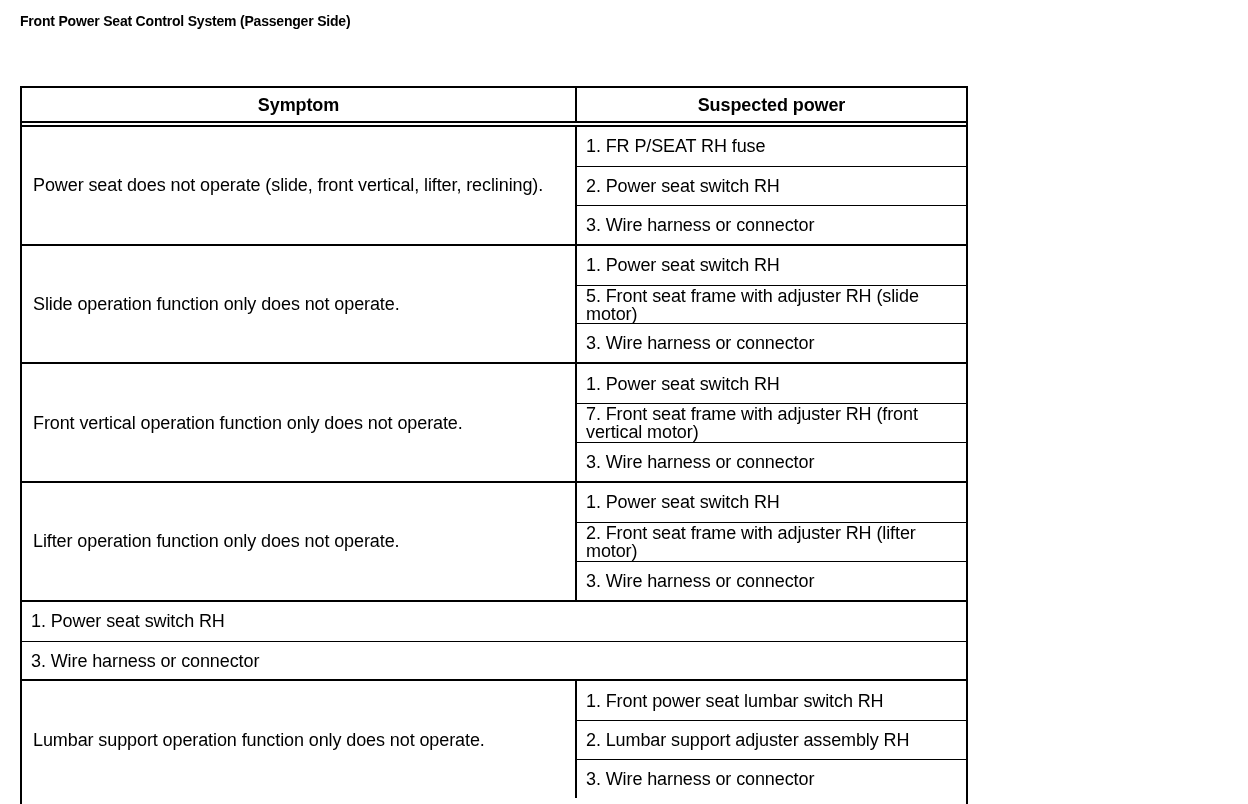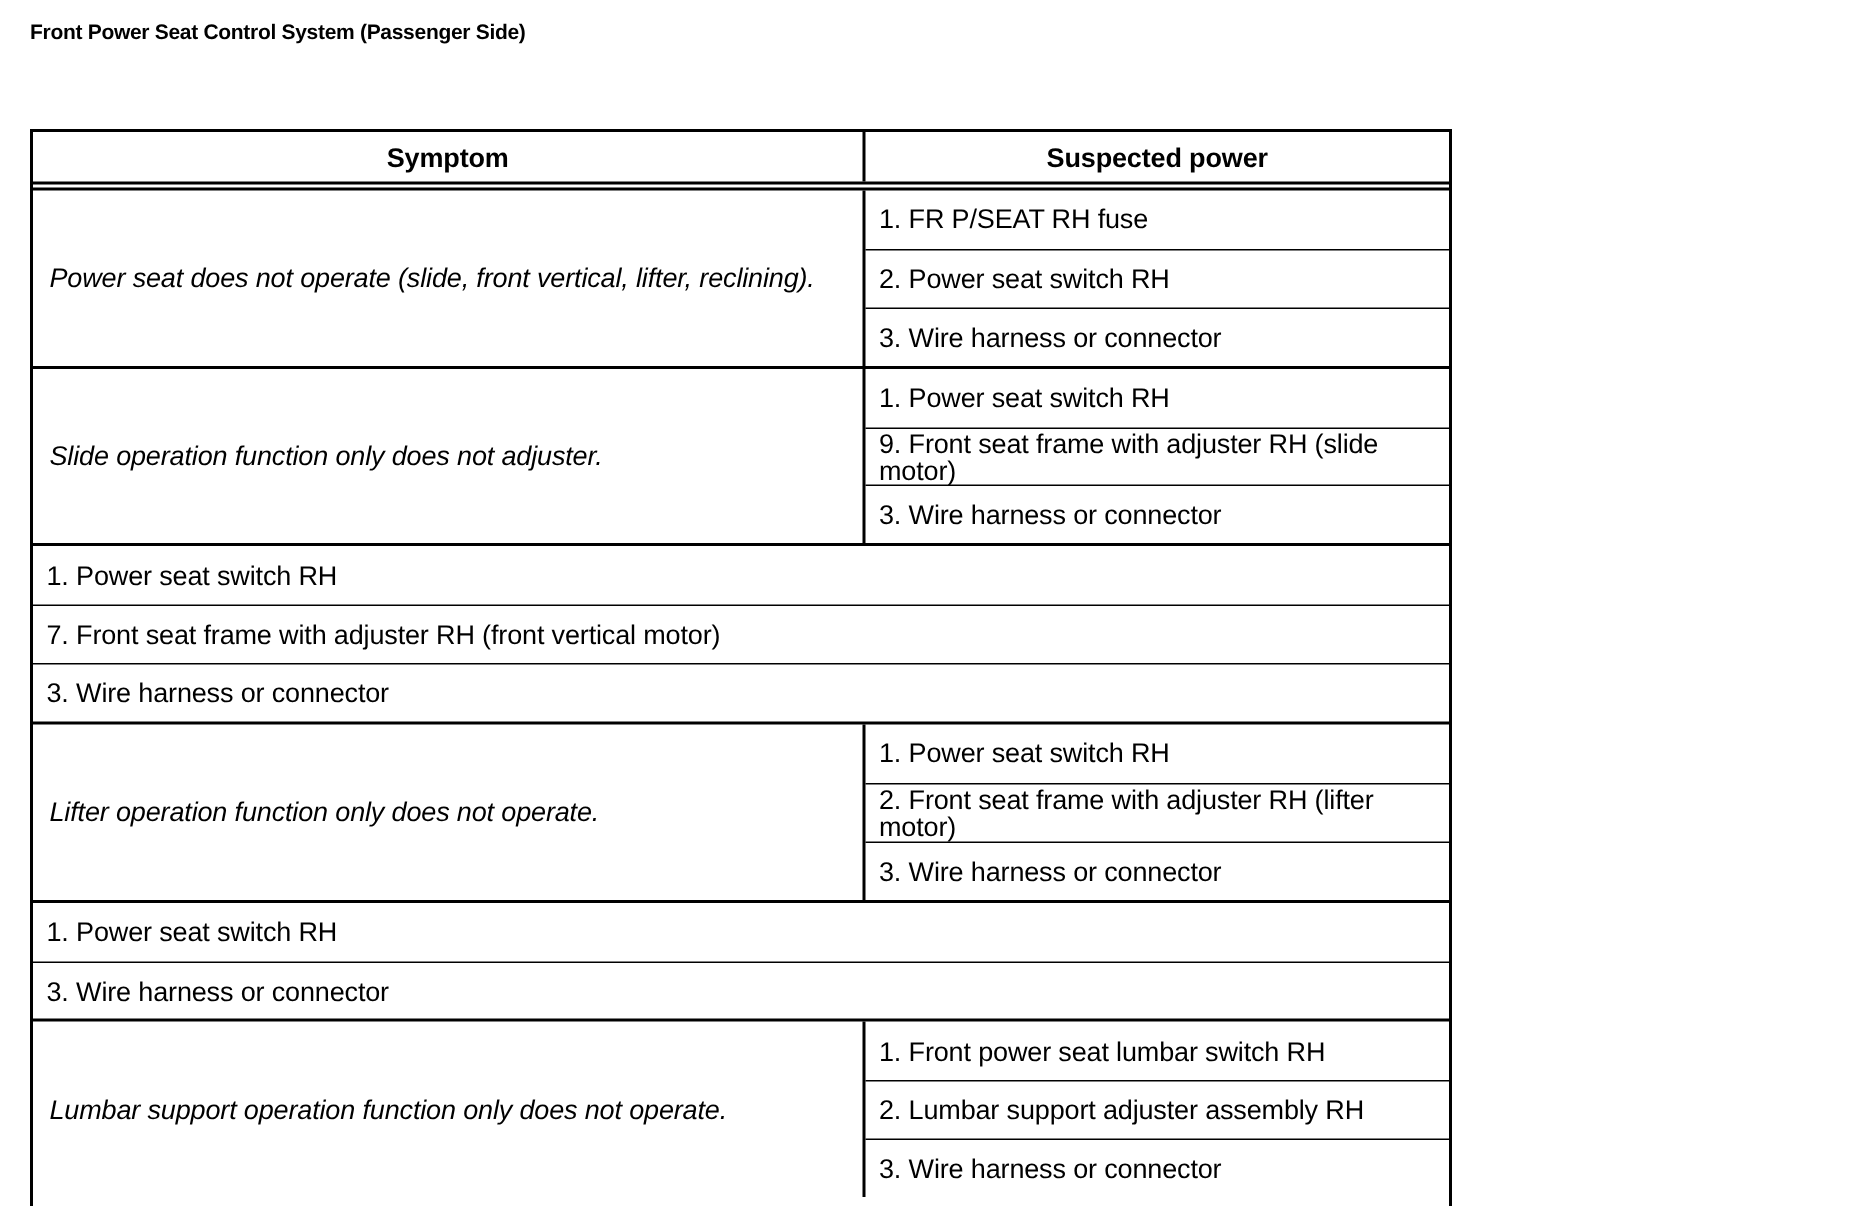--- a/index.html
+++ b/index.html
@@ -91,21 +91,20 @@
   .symptom-cell {
     width: 555px;
     box-sizing: border-box;
     border-right: 2px solid #000;
     display: flex;
     align-items: center;
     padding: 0 10px 0 11px;
     font-size: 18px;
     line-height: 26px;
     letter-spacing: -0.1px;
-    font-style: italic;
   }
 
   .causes {
     flex: 1;
     display: flex;
     flex-direction: column;
   }
 
   .cause-cell {
     box-sizing: border-box;
@@ -141,28 +140,29 @@
     <div class="tbody" id="tbody">
         <div class="group">
           <div class="symptom-cell">Power seat does not operate (slide, front vertical, lifter, reclining).</div>
           <div class="causes">
             <div class="cause-cell">1. FR P/SEAT RH fuse</div>
             <div class="cause-cell">2. Power seat switch RH</div>
             <div class="cause-cell">3. Wire harness or connector</div>
           </div>
         </div>
         <div class="group">
-          <div class="symptom-cell">Slide operation function only does not adjuster.</div>
+          <div class="symptom-cell">Slide operation function only does not operate.</div>
           <div class="causes">
             <div class="cause-cell">1. Power seat switch RH</div>
-            <div class="cause-cell">9. Front seat frame with adjuster RH (slide motor)</div>
+            <div class="cause-cell">5. Front seat frame with adjuster RH (slide motor)</div>
             <div class="cause-cell">3. Wire harness or connector</div>
           </div>
         </div>
         <div class="group">
+          <div class="symptom-cell">Front vertical operation function only does not operate.</div>
           <div class="causes">
             <div class="cause-cell">1. Power seat switch RH</div>
             <div class="cause-cell">7. Front seat frame with adjuster RH (front vertical motor)</div>
             <div class="cause-cell">3. Wire harness or connector</div>
           </div>
         </div>
         <div class="group">
           <div class="symptom-cell">Lifter operation function only does not operate.</div>
           <div class="causes">
             <div class="cause-cell">1. Power seat switch RH</div>

